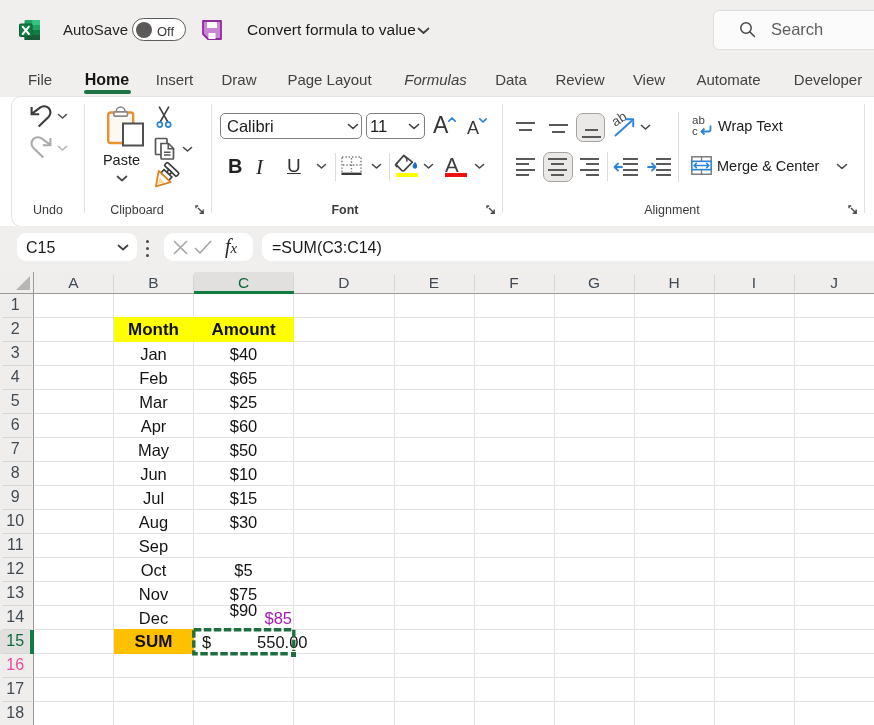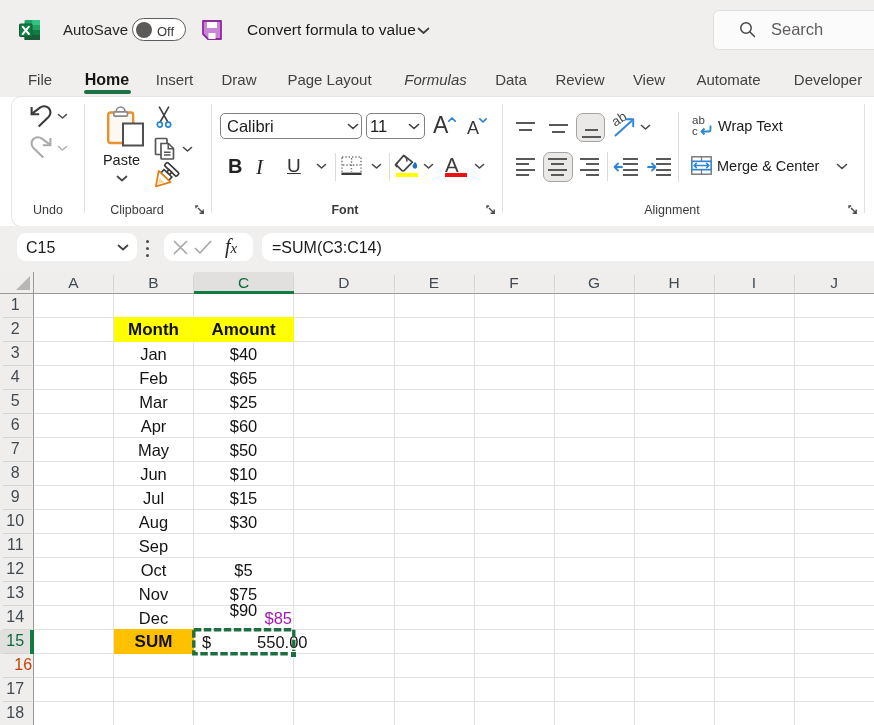--- a/index.html
+++ b/index.html
@@ -327,21 +327,21 @@
 <div class="a" style="left:0;top:416.3px;width:30.5px;text-align:center;font-size:16px;color:#414b54;">6</div>
 <div class="a" style="left:0;top:440.3px;width:30.5px;text-align:center;font-size:16px;color:#414b54;">7</div>
 <div class="a" style="left:0;top:464.3px;width:30.5px;text-align:center;font-size:16px;color:#414b54;">8</div>
 <div class="a" style="left:0;top:488.3px;width:30.5px;text-align:center;font-size:16px;color:#414b54;">9</div>
 <div class="a" style="left:0;top:512.3px;width:30.5px;text-align:center;font-size:16px;color:#414b54;">10</div>
 <div class="a" style="left:0;top:536.3px;width:30.5px;text-align:center;font-size:16px;color:#414b54;">11</div>
 <div class="a" style="left:0;top:560.3px;width:30.5px;text-align:center;font-size:16px;color:#414b54;">12</div>
 <div class="a" style="left:0;top:584.3px;width:30.5px;text-align:center;font-size:16px;color:#414b54;">13</div>
 <div class="a" style="left:0;top:608.3px;width:30.5px;text-align:center;font-size:16px;color:#414b54;">14</div>
 <div class="a" style="left:0;top:632.3px;width:30.5px;text-align:center;font-size:16px;color:#0e6a3c;">15</div>
-<div class="a" style="left:8px;top:656.3px;width:30.5px;text-align:center;font-size:16px;color:#c2410c;">16</div>
+<div class="a" style="left:0;top:656.3px;width:30.5px;text-align:center;font-size:16px;color:#ec4899;">16</div>
 <div class="a" style="left:0;top:680.3px;width:30.5px;text-align:center;font-size:16px;color:#414b54;">17</div>
 <div class="a" style="left:0;top:704.3px;width:30.5px;text-align:center;font-size:16px;color:#414b54;">18</div>
 <div class="a" style="left:30.0px;top:629.5px;width:3.5px;height:24px;background:#107C41;"></div>
 <div class="a" style="left:113.5px;top:317.0px;width:180px;height:24.5px;background:#ffff00;"></div>
 <div class="a" style="left:113.5px;top:320.0px;width:80px;text-align:center;font-size:17px;font-weight:700;color:#111;">Month</div>
 <div class="a" style="left:193.5px;top:320.0px;width:100px;text-align:center;font-size:17px;font-weight:700;color:#111;">Amount</div>
 <div class="a" style="left:113.5px;top:344.5px;width:80px;text-align:center;font-size:16.5px;color:#141414;">Jan</div>
 <div class="a" style="left:193.5px;top:344.5px;width:100px;text-align:center;font-size:16.5px;color:#141414;">$40</div>
 <div class="a" style="left:113.5px;top:368.5px;width:80px;text-align:center;font-size:16.5px;color:#141414;">Feb</div>
 <div class="a" style="left:193.5px;top:368.5px;width:100px;text-align:center;font-size:16.5px;color:#141414;">$65</div>

